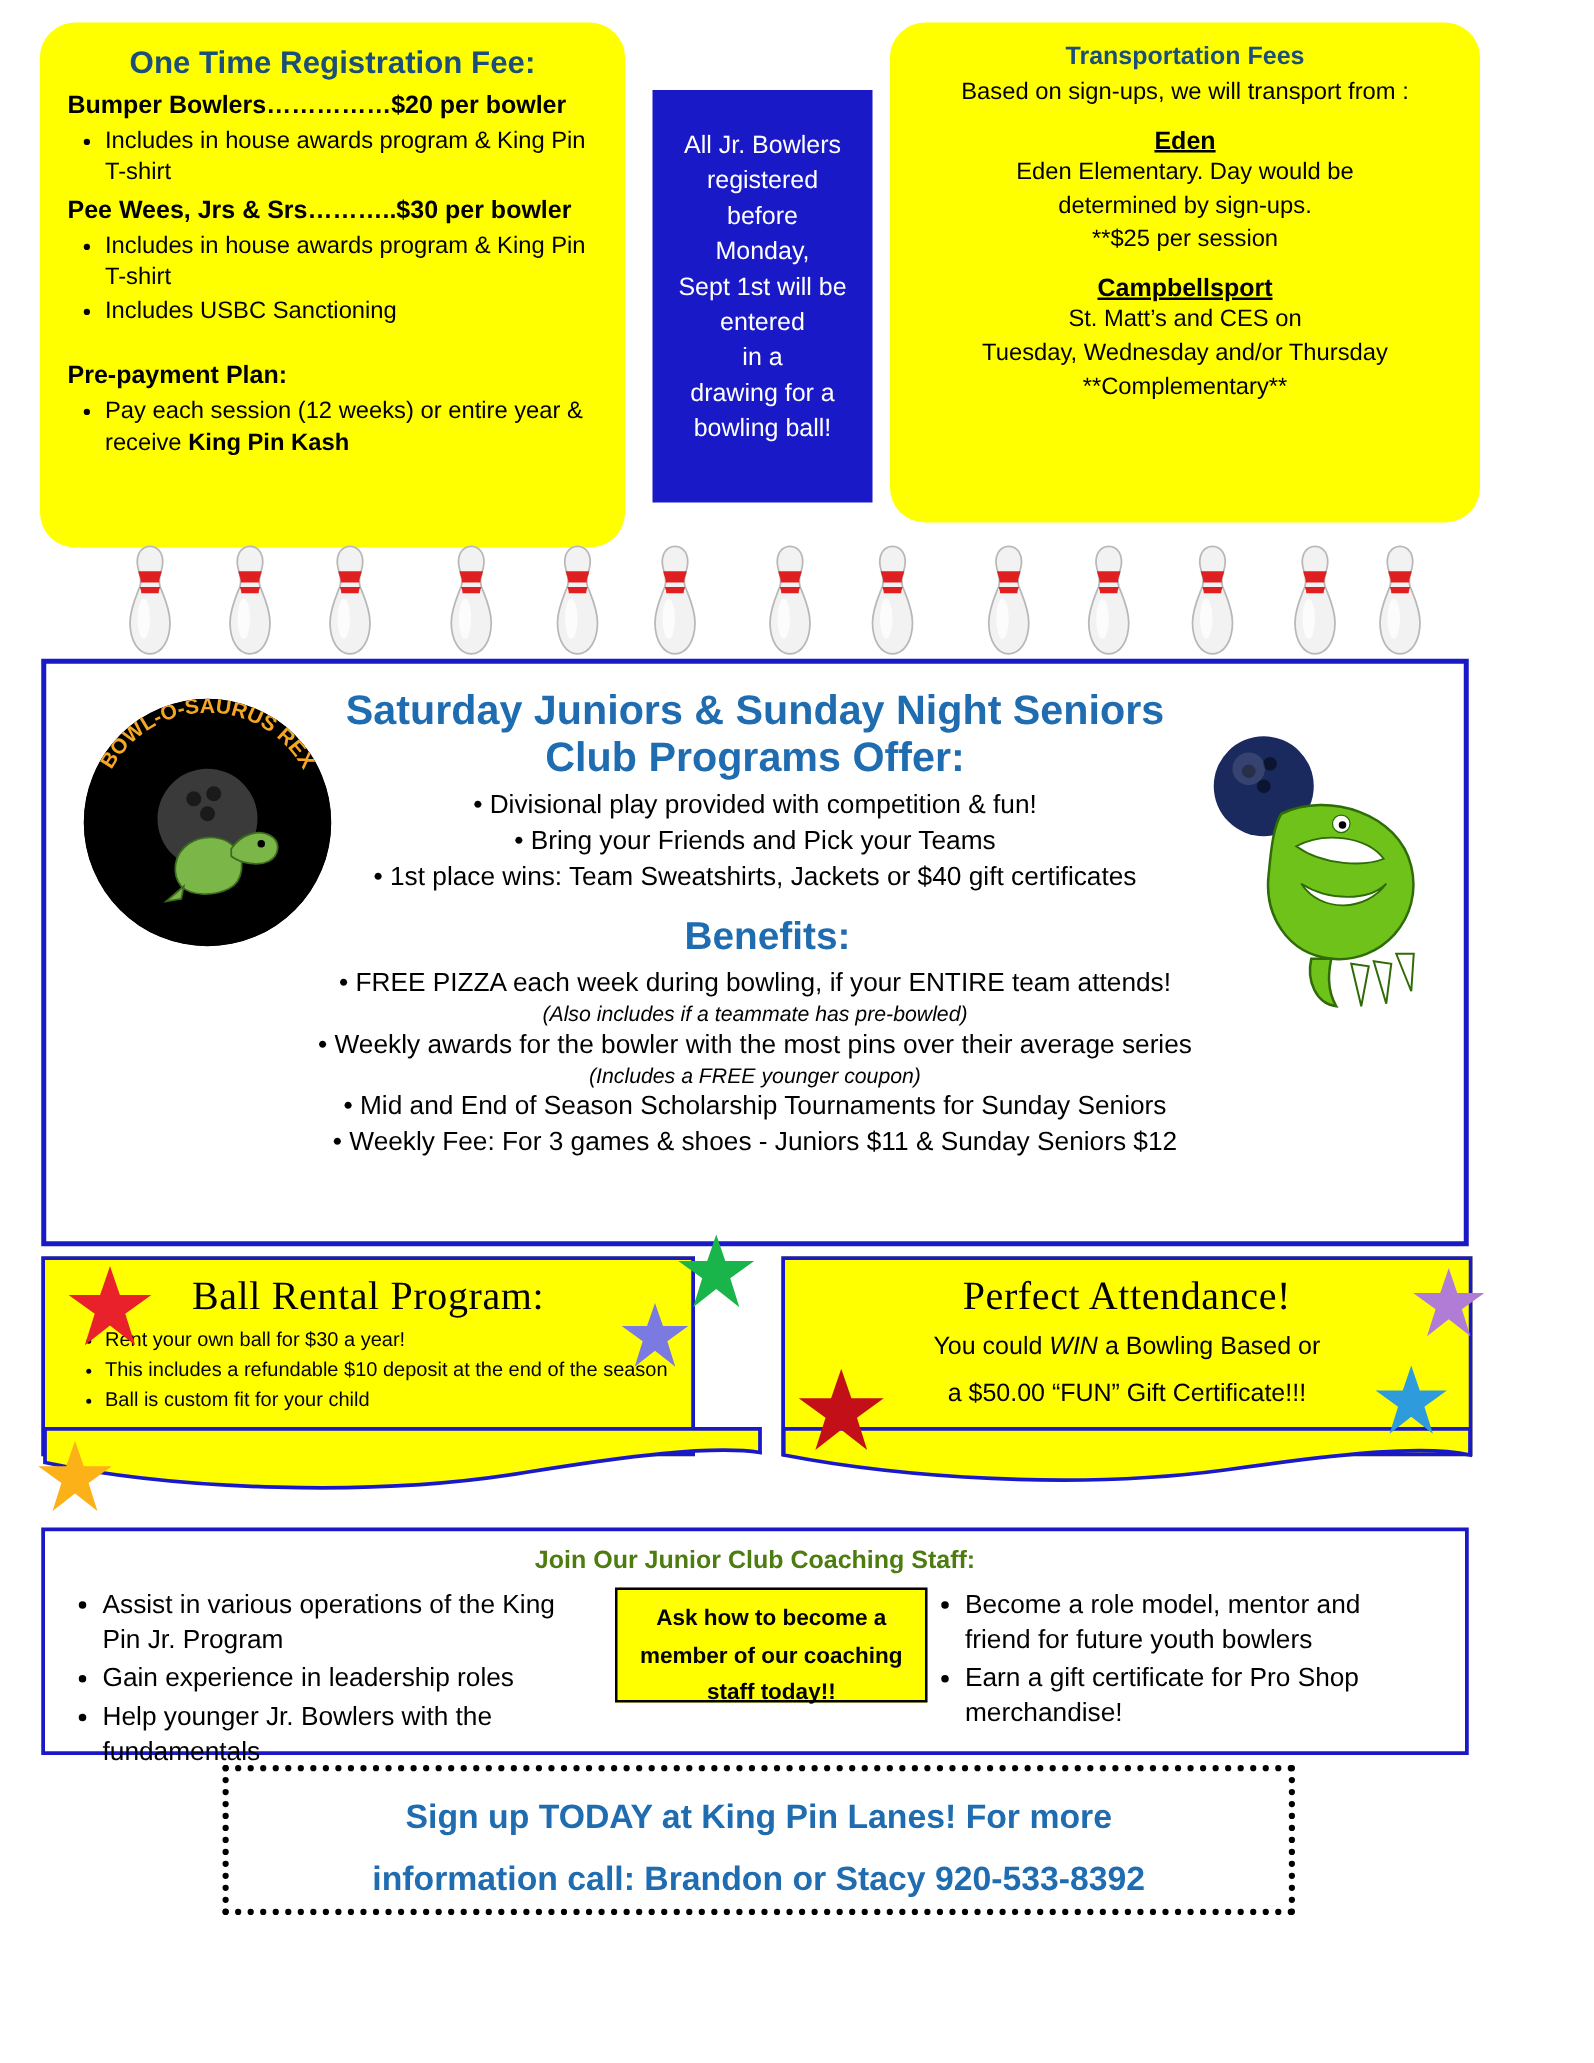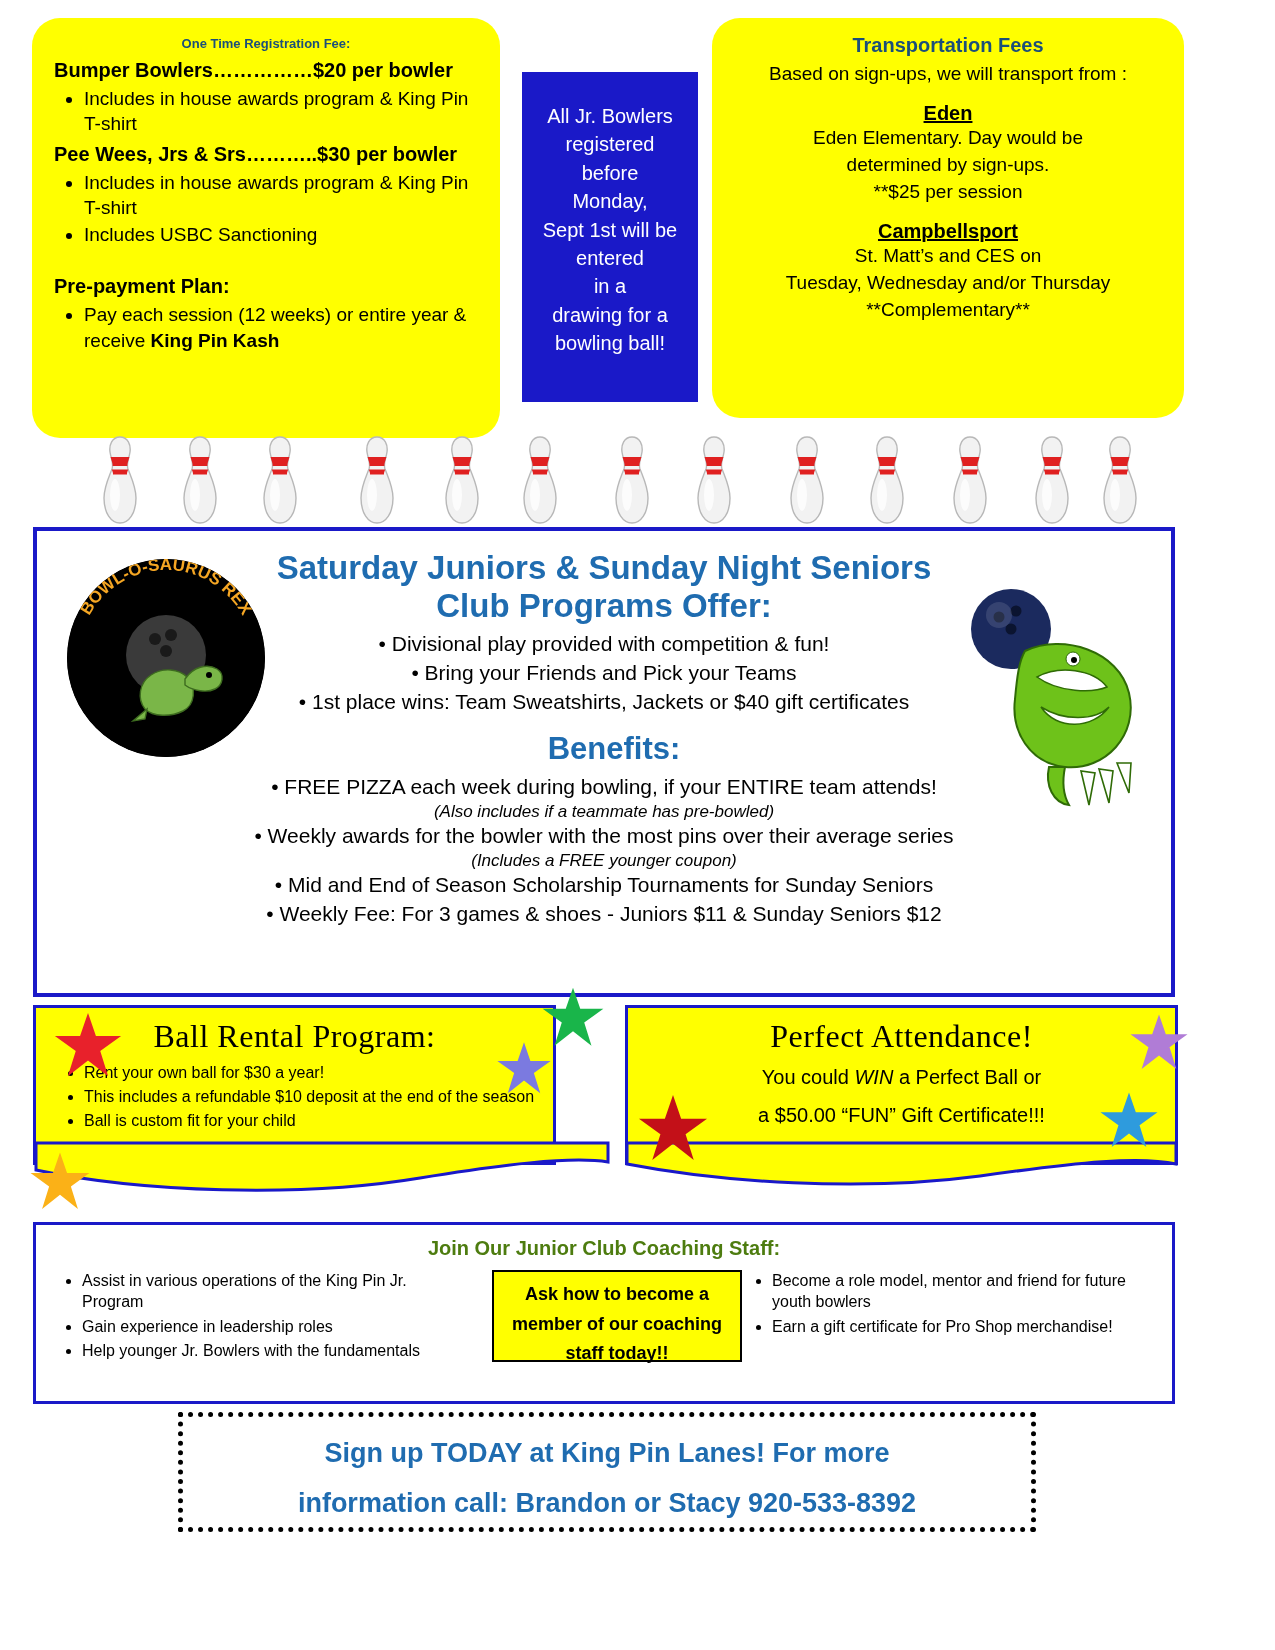--- a/index.html
+++ b/index.html
@@ -41,21 +41,21 @@
     font-size: 20px;
     line-height: 1.42;
     padding-top: 30px;
     box-sizing: border-box;
   }
 
   .hdr-center {
     text-align: center;
     font-weight: bold;
     color: #1b4f7a;
-    font-size: 13px;
+    font-size: 25px;
     margin: 0 0 8px 0;
   }
   #trans-box .hdr-center { font-size: 20px; margin-bottom: 4px; }
   .bold-line {
     font-weight: bold;
     font-size: 20px;
     margin: 6px 0 4px 0;
   }
   .bullets {
     margin: 0 0 6px 0;
@@ -176,21 +176,21 @@
     background: #ffffff;
   }
   .coach-title {
     text-align: center;
     color: #4d7c0f;
     font-weight: bold;
     font-size: 20px;
     margin: 12px 0 10px 0;
   }
   .coach-cols { display: flex; }
-  .coach-col { font-size: 16px; line-height: 1.33; }
+  .coach-col { font-size: 21px; line-height: 1.33; }
   .coach-col ul { margin: 0; padding-left: 30px; }
   .coach-col li { margin-bottom: 3px; }
   #coach-left { width: 400px; margin-left: 16px; }
   #coach-mid { width: 290px; display: flex; justify-content: flex-end; }
   #coach-right { width: 400px; }
   #ask-box {
     background: #ffff00;
     border: 2px solid #000000;
     width: 250px; height: 92px;
     text-align: center;
@@ -344,21 +344,21 @@
   <ul class="banner-list">
     <li>Rent your own ball for $30 a year!</li>
     <li>This includes a refundable $10 deposit at the end of the season</li>
     <li>Ball is custom fit for your child</li>
   </ul>
 </div>
 
 <div class="banner" id="perfect-att">
   <div class="banner-title">Perfect Attendance!</div>
   <div class="banner-center">
-    <span>You could </span><i>WIN</i><span> a Perfect Ball or</span>
+    <span>You could </span><i>WIN</i><span> a Bowling Based or</span>
   </div>
   <div class="banner-center">a $50.00 “FUN” Gift Certificate!!!</div>
 </div>
 
 <svg class="wave" viewBox="0 0 1275 70" xmlns="http://www.w3.org/2000/svg">
   <path d="M36 3 L36 30 C140 52 300 58 420 38 C500 25 570 16 608 22 L608 3 Z" fill="#ffff00" stroke="#1a19c8" stroke-width="3"></path>
   <path d="M627 3 L627 24 C720 42 860 52 980 36 C1080 22 1140 16 1176 24 L1176 3 Z" fill="#ffff00" stroke="#1a19c8" stroke-width="3"></path>
 </svg>
 
 <svg class="star" style="left:52px; top:1010px; width:72px; height:72px;" viewBox="0 0 100 100" xmlns="http://www.w3.org/2000/svg">

